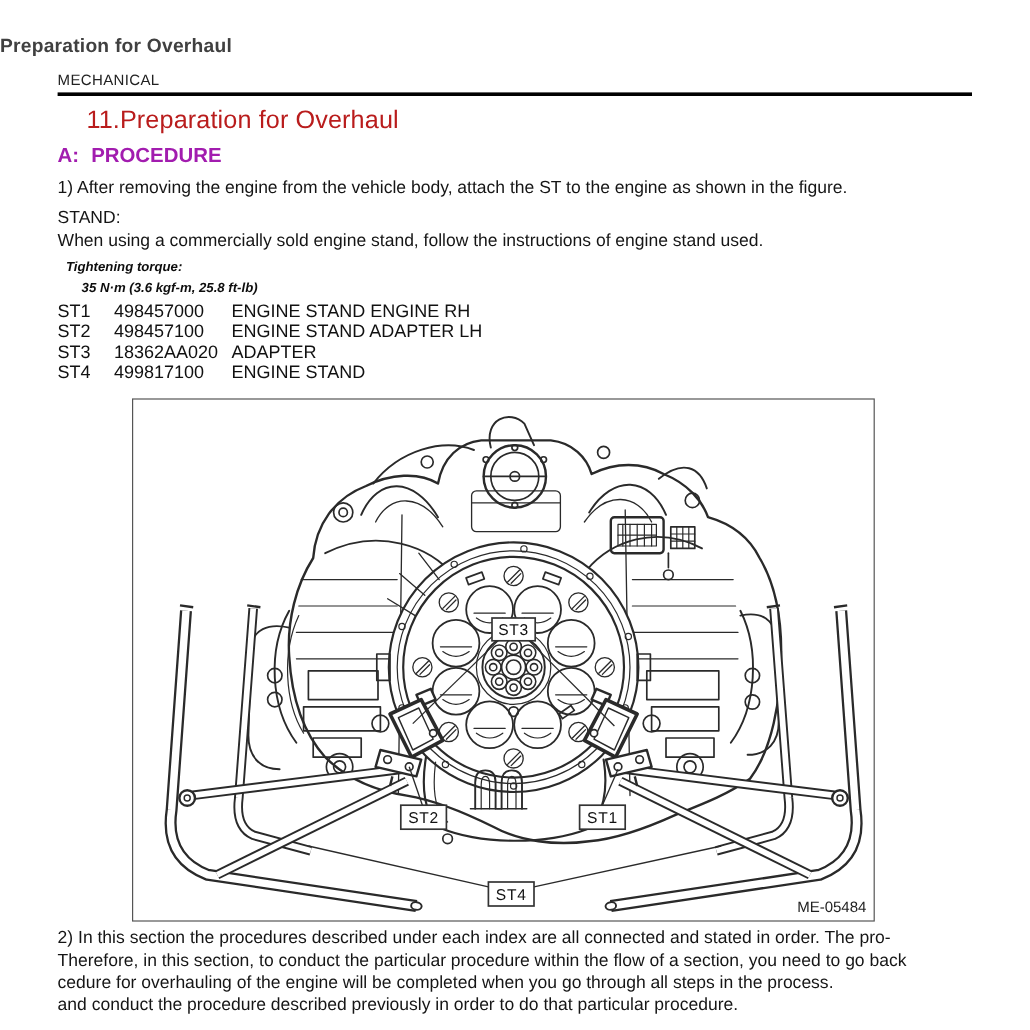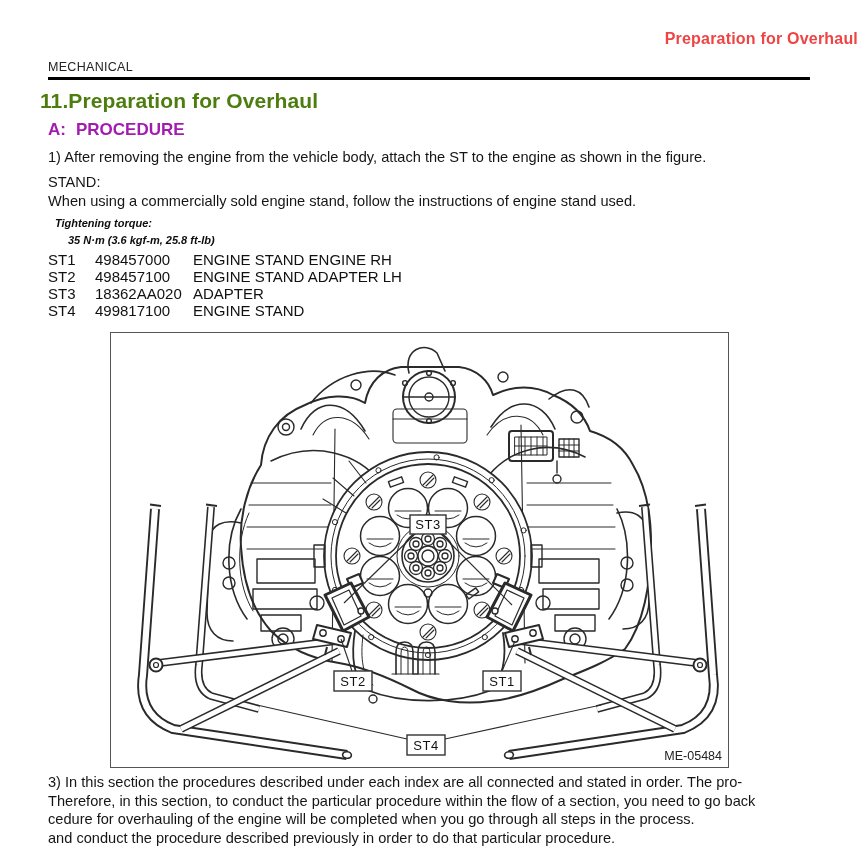--- a/index.html
+++ b/index.html
@@ -4,31 +4,31 @@
 <style>
   html,body{margin:0;padding:0;background:#ffffff;}
   body{
     width:858px;height:858px;overflow:hidden;
     font-family:"Liberation Sans","DejaVu Sans",sans-serif;
     color:#151515;
   }
   .page{position:relative;width:858px;height:858px;background:#fff;}
 
   .header-title{
-    padding-top:30px;text-align:right;
-    font-size:16px;font-weight:bold;letter-spacing:0.2px;color:#ef4444;
+    padding-top:30px;text-align:left;
+    font-size:16px;font-weight:bold;letter-spacing:0.2px;color:#404040;
   }
   .section-label{
     margin:12px 48px 0;font-size:12.5px;letter-spacing:0.3px;color:#222;
   }
   .rule{
     margin:3px 48px 0;width:762px;height:3px;background:#000;
   }
   h1.doc-heading{
-    margin:9px 40px 0;font-size:21px;font-weight:bold;color:#4d7c0f;letter-spacing:0.1px;
+    margin:9px 72px 0;font-size:21px;font-weight:normal;color:#b91c1c;letter-spacing:0.1px;
   }
   h2.doc-subheading{
     margin:7px 48px 0;font-size:17px;font-weight:bold;color:#a21caf;
   }
   h2.doc-subheading .sub-prefix{margin-right:10px;}
   .body-text{
     margin:8px 48px 0;font-size:14.6px;line-height:19px;white-space:nowrap;
   }
   .note-block{margin:6px 48px 0;font-size:14.6px;line-height:19px;}
   .note-block .note-label{display:block;}
@@ -366,19 +366,19 @@
       <g>
         <rect x="296" y="402" width="38" height="20" fill="#fff" stroke="#333" stroke-width="1.4"></rect>
         <text class="callout-text" x="315" y="417" text-anchor="middle">ST4</text>
       </g>
 
       <text class="fig-code" x="611" y="427" text-anchor="end">ME-05484</text>
     </svg>
   </div>
 
   <div class="step2">
-    <div>3) In this section the procedures described under each index are all connected and stated in order. The pro-</div>
+    <div>2) In this section the procedures described under each index are all connected and stated in order. The pro-</div>
     <div>Therefore, in this section, to conduct the particular procedure within the flow of a section, you need to go back</div>
     <div>cedure for overhauling of the engine will be completed when you go through all steps in the process.</div>
     <div>and conduct the procedure described previously in order to do that particular procedure.</div>
   </div>
 
 </div>
 
 </body></html>

